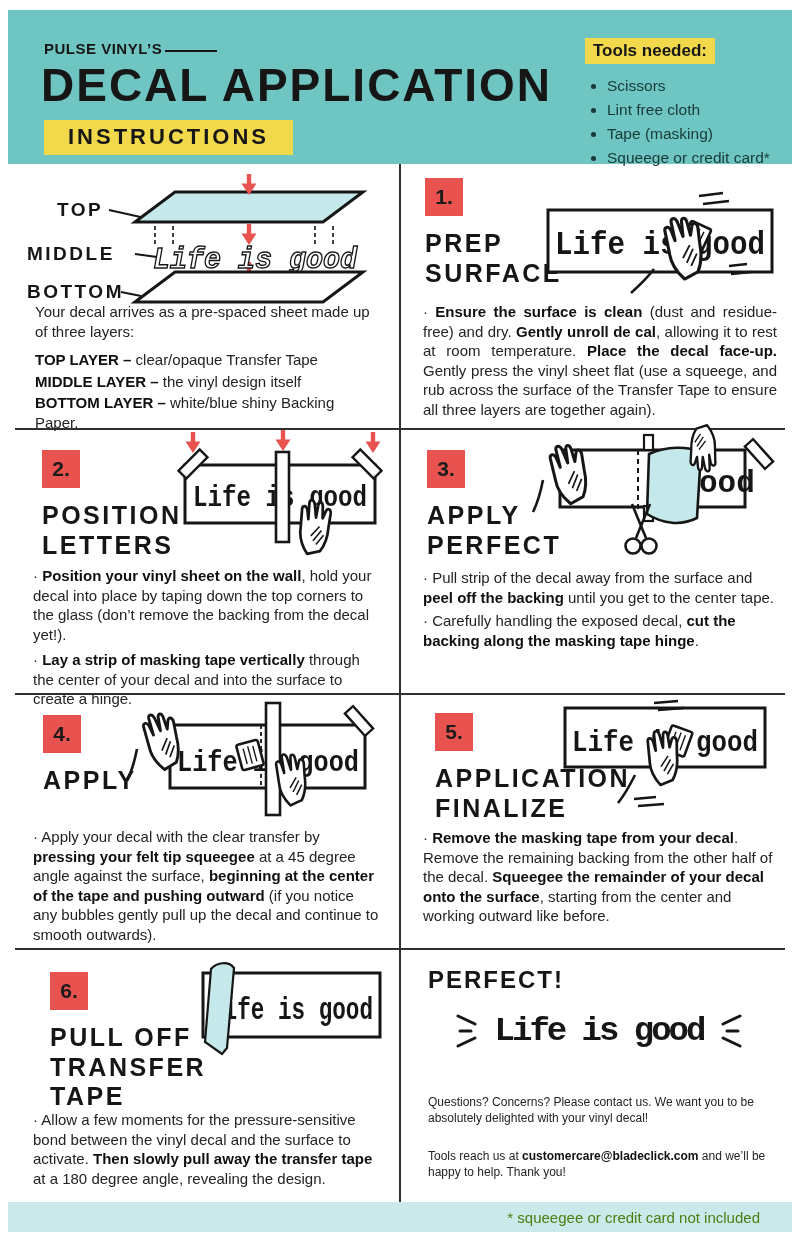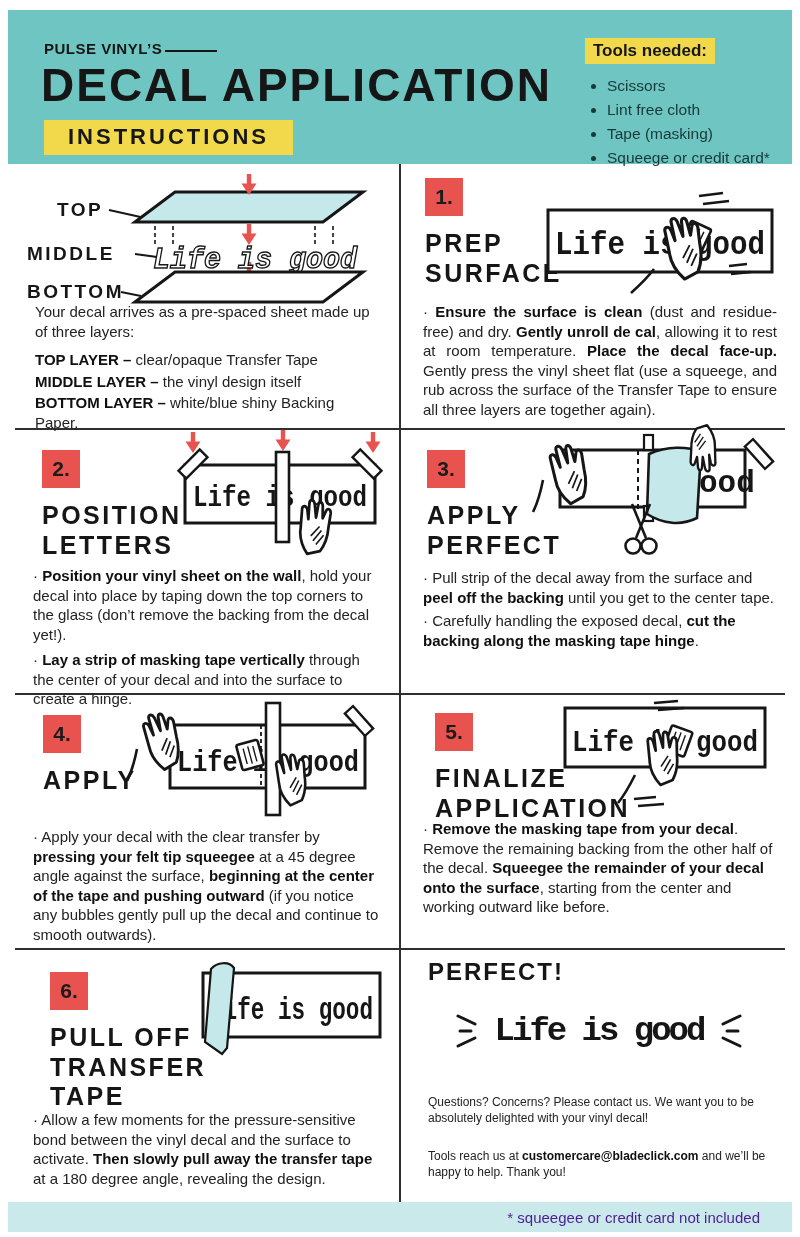--- a/index.html
+++ b/index.html
@@ -48,21 +48,21 @@
   .decal-outline{font-family:"Liberation Mono","DejaVu Sans Mono",monospace;font-weight:700;font-style:italic;fill:#fff;stroke:var(--ink);stroke-width:1.4;}
   
   .perfect-title{margin:0;font-size:24px;font-weight:800;letter-spacing:2px;}
   .decal-display{position:absolute;left:0;width:372px;display:flex;align-items:center;justify-content:center;gap:16px;}
   .decal-display .decal-word{font-family:"Liberation Mono","DejaVu Sans Mono",monospace;font-weight:700;font-size:34px;letter-spacing:-3px;color:var(--ink);white-space:nowrap;}
   .ptext{position:absolute;font-size:12px;line-height:1.35;color:var(--body);}
   .ptext b{font-weight:700;color:#101010;}
   
   .footbar{position:absolute;left:8px;top:1202px;width:784px;height:30px;background:var(--teal-footer);
     display:flex;align-items:center;justify-content:flex-end;padding-right:32px;box-sizing:border-box;
-    font-size:15px;color:#4c1d95;}
+    font-size:15px;color:#4d7c0f;}
 </style>
 </head>
 <body>
 
 <div class="page">
 
   <svg width="0" height="0" style="position:absolute" aria-hidden="true">
     <defs>
       <g id="g-hand">
         <path d="M7,50 C4,42 3,33 6,25 L11,8 C12,3.5 16,4 16,9 L15,18 L19,4 C20,-0.5 24,0 24,5 L22.5,18 L27,7 C28.5,3 32,4.5 31,9 L28.5,20 L33,14 C35,11 38,13 37,17 L32,30 C29,40 25,45.5 19.5,50 Z" fill="#fff" stroke="#161616" stroke-width="2.6" stroke-linejoin="round"></path>
@@ -237,38 +237,38 @@
     </svg>
     <div class="body" style="left:18px;top:132px;width:348px">
       <p style="margin-bottom:0"><span>· Apply your decal with the clear transfer by </span><b>pressing your felt tip squeegee</b><span> at a 45 degree angle against the surface, </span><b>beginning at the center of the tape and pushing outward</b><span> (if you notice any bubbles gently pull up the decal and continue to smooth outwards).</span></p>
     </div>
   </section>
 
   <section class="cell" style="left:413px;top:695px;width:374px;height:253px">
     <div class="head" style="padding-left:22px;padding-top:18px">
       <div class="numbox">5.</div>
       <h2 class="step-title">
+        <span>APPLICATION</span>
         <span>FINALIZE</span>
-        <span>APPLICATION</span>
       </h2>
     </div>
     <svg class="ill" style="left:93px;top:6px" width="275" height="108" viewBox="0 0 275 108">
       <rect x="59" y="7" width="200" height="59" fill="#fff" stroke="#161616" stroke-width="3"></rect>
       <text class="decal-svg-text" x="66" y="50" font-size="30" textLength="186" lengthAdjust="spacingAndGlyphs">Life is good</text>
       <g stroke="#161616" stroke-width="2.6">
         <line x1="148" y1="2" x2="172" y2="0"></line>
           <line x1="152" y1="9" x2="178" y2="7"></line>
         <line x1="128" y1="98" x2="150" y2="96"></line>
           <line x1="132" y1="105" x2="158" y2="103"></line>
       </g>
       <use href="#g-squeegee" transform="translate(172,40) rotate(20)"></use>
       <path d="M112,102 C120,92 124,84 129,74" stroke="#161616" stroke-width="2.6" fill="none"></path>
       <use href="#g-hand" transform="translate(128,38) rotate(-22) scale(1.05)"></use>
     </svg>
-    <div class="body" style="left:10px;top:124px;width:354px">
+    <div class="body" style="left:10px;top:133px;width:354px">
       <p style="margin-bottom:0"><span>· </span><b>Remove the masking tape from your decal</b><span>. Remove the remaining backing from the other half of the decal. </span><b>Squeegee the remainder of your decal onto the surface</b><span>, starting from the center and working outward like before.</span></p>
     </div>
   </section>
 
   <section class="cell" style="left:15px;top:950px;width:372px;height:252px">
     <div class="head" style="padding-left:35px;padding-top:22px">
       <div class="numbox">6.</div>
       <h2 class="step-title">
         <span>PULL OFF</span>
         <span>TRANSFER</span>
@@ -279,21 +279,21 @@
       <rect x="25" y="13" width="177" height="64" fill="#fff" stroke="#161616" stroke-width="3"></rect>
       <text class="decal-svg-text" x="32" y="59" font-size="31" textLength="163" lengthAdjust="spacingAndGlyphs">Life is good</text>
       <path d="M33,9 C39,2 51,1 56,8 L49,88 L44,94 L27,82 Z" fill="#C5E8EA" stroke="#161616" stroke-width="2.2"></path>
     </svg>
     <div class="body" style="left:18px;top:160px;width:350px">
       <p style="margin-bottom:0"><span>· Allow a few moments for the pressure-sensitive bond between the vinyl decal and the surface to activate. </span><b>Then slowly pull away the transfer tape</b><span> at a 180 degree angle, revealing the design.</span></p>
     </div>
   </section>
 
   <section class="cell" style="left:413px;top:950px;width:374px;height:252px">
-    <h2 class="perfect-title" style="position:absolute;left:15px;top:8px">PERFECT!</h2>
+    <h2 class="perfect-title" style="position:absolute;left:15px;top:16px">PERFECT!</h2>
     <div class="decal-display" style="top:62px">
       <svg width="24" height="36" viewBox="0 0 24 36">
         <g stroke="#161616" stroke-width="3" stroke-linecap="round">
           <line x1="3" y1="3" x2="20" y2="11"></line>
             <line x1="5" y1="18" x2="16" y2="18"></line>
             <line x1="3" y1="33" x2="20" y2="25"></line>
         </g>
       </svg>
       <span class="decal-word">Life is good</span>
       <svg width="24" height="36" viewBox="0 0 24 36">

